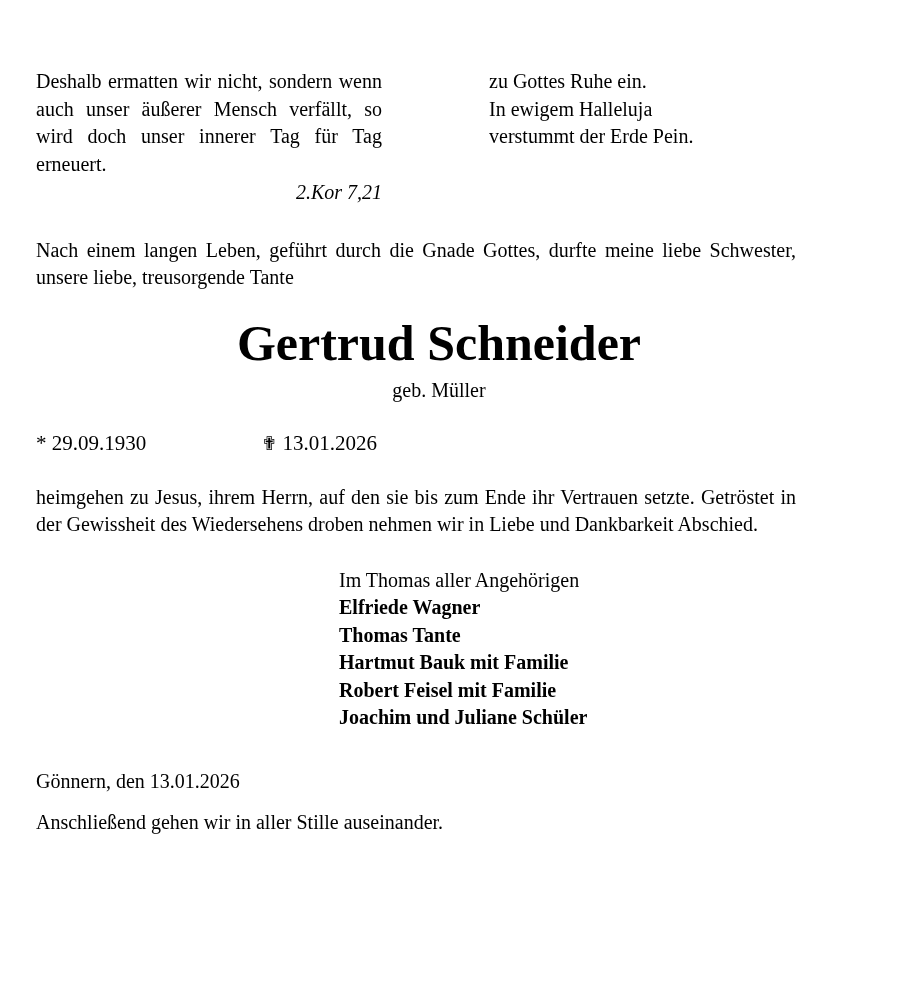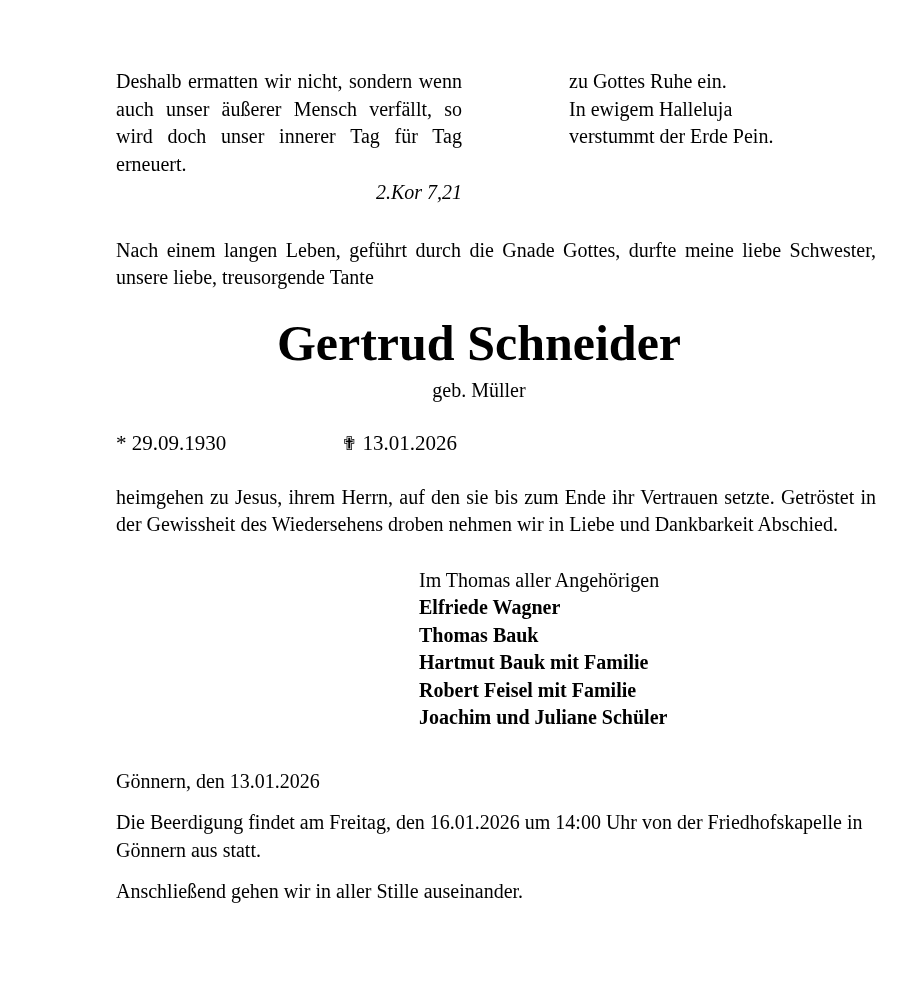--- a/index.html
+++ b/index.html
@@ -10,21 +10,21 @@
   .page {
     position: relative;
     width: 910px;
     height: 1000px;
     background: #ffffff;
     color: #000000;
     font-family: "Liberation Serif", serif;
     font-size: 20px;
     line-height: 27.5px;
     box-sizing: border-box;
-    padding: 68px 68px 0 116px;
+    padding: 68px 68px 0 36px;
     overflow: hidden;
   }
 
   
   .verse-row {
     display: flex;
     align-items: flex-start;
   }
   .verse-left {
     width: 346px;
@@ -122,25 +122,24 @@
   <div class="dates-row">
     <div class="date-item"><span>*</span> <span>29.09.1930</span></div>
     <div class="date-item"><span class="cross-glyph">✟</span> <span>13.01.2026</span></div>
   </div>
 
   <div class="body-paragraph">heimgehen zu Jesus, ihrem Herrn, auf den sie bis zum Ende ihr Vertrauen setzte. Getröstet in der Gewissheit des Wiedersehens droben nehmen wir in Liebe und Dankbarkeit Abschied.</div>
 
   <div class="signature-block">
     <div>Im Thomas aller Angehörigen</div>
     <div class="signature-name">Elfriede Wagner</div>
-    <div class="signature-name">Thomas Bauk</div>
+    <div class="signature-name">Thomas Tante</div>
     <div class="signature-name">Hartmut Bauk mit Familie</div>
     <div class="signature-name">Robert Feisel mit Familie</div>
     <div class="signature-name">Joachim und Juliane Schüler</div>
   </div>
 
   <div class="city-date">Gönnern, den 13.01.2026</div>
 
-  <div class="funeral-paragraph">Die Beerdigung findet am Freitag, den 16.01.2026 um 14:00 Uhr von der Friedhofskapelle in Gönnern aus statt.</div>
 
   <div class="closing-line">Anschließend gehen wir in aller Stille auseinander.</div>
 
 </div>
 
 </body></html>

